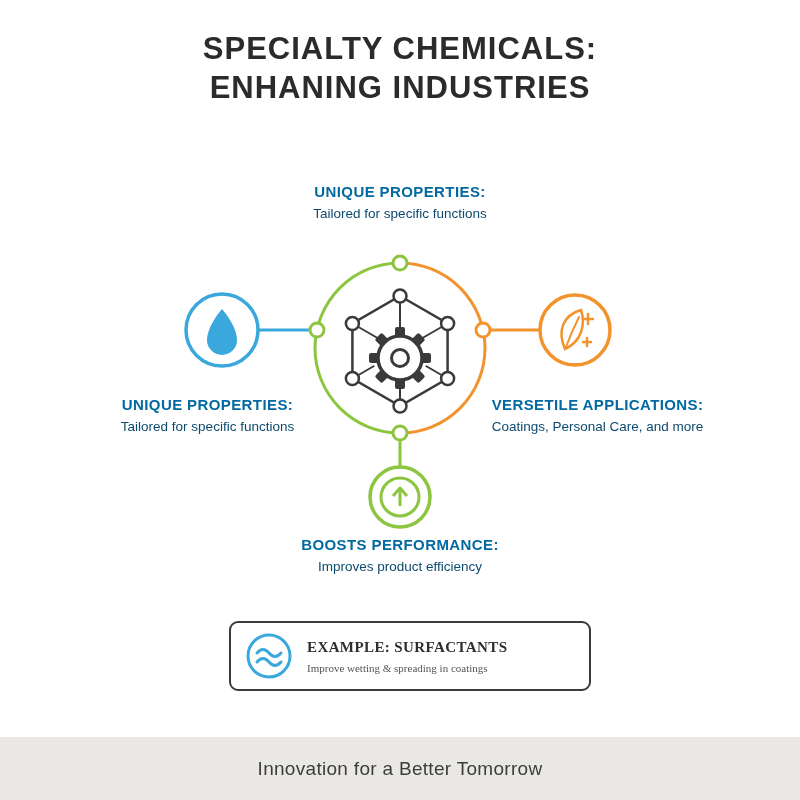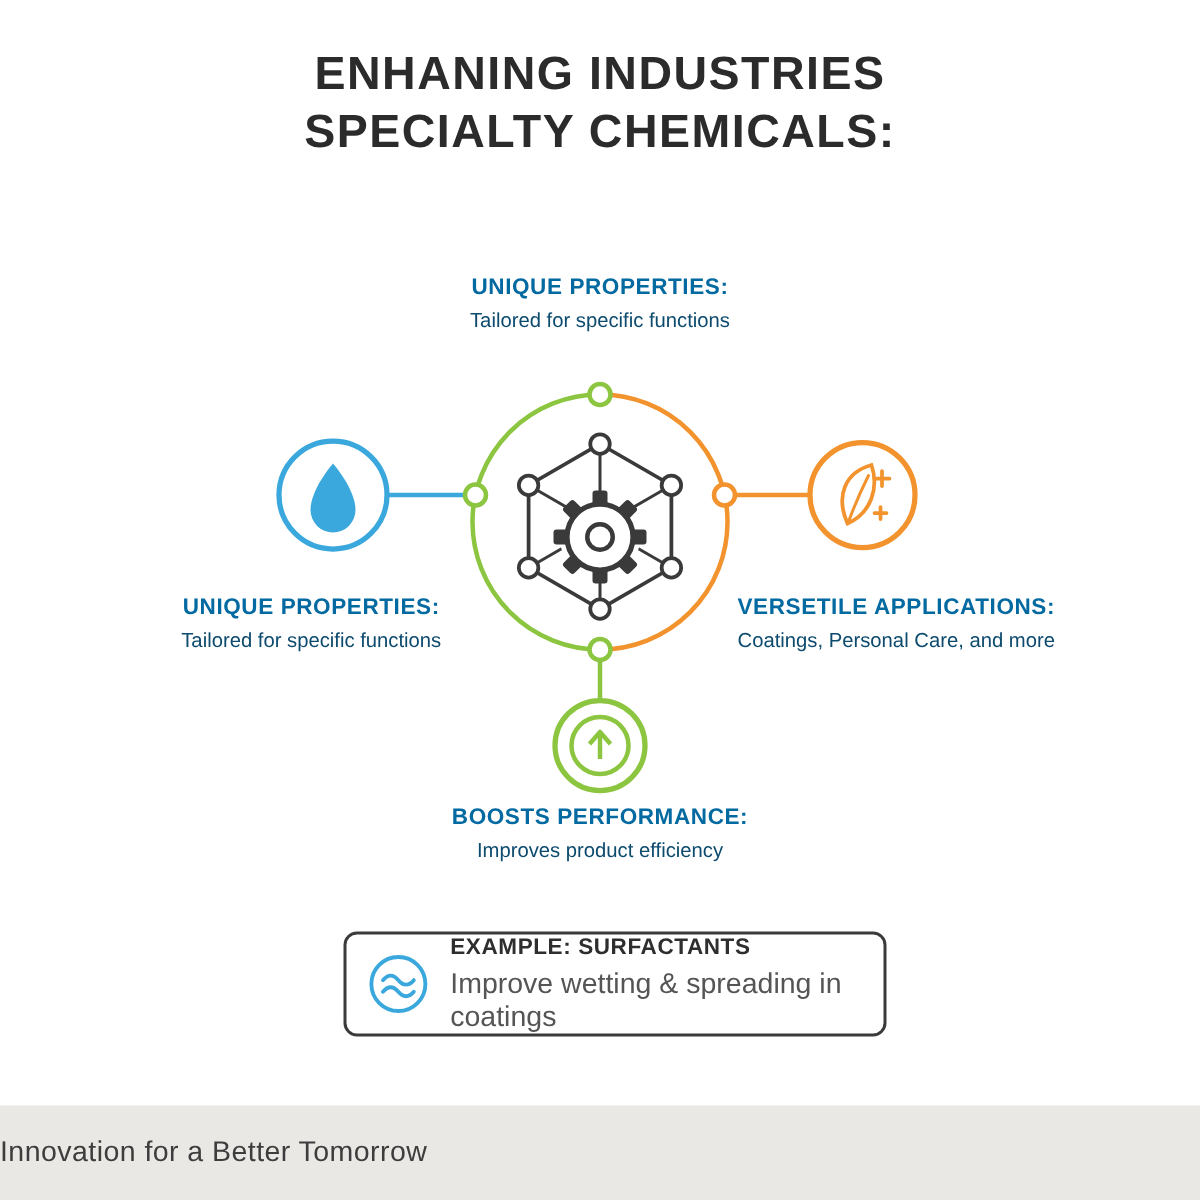--- a/index.html
+++ b/index.html
@@ -6,26 +6,26 @@
   body{font-family:"Liberation Sans", sans-serif;}
   .page{position:relative;width:800px;height:800px;background:#ffffff;overflow:hidden;}
   .diagram{position:absolute;left:0;top:0;}
   .title{position:absolute;top:30px;left:0;width:800px;text-align:center;
          font-weight:bold;font-size:31px;letter-spacing:1px;color:#2b2b2b;line-height:1.25;}
   .callout{position:absolute;text-align:center;}
   .callout .heading{font-weight:bold;font-size:15px;letter-spacing:.4px;color:#0369a1;margin-bottom:6px;}
   .callout .subtext{font-size:13.5px;color:#0c4a6e;}
   .example-box{position:absolute;left:229px;top:621px;width:344px;height:66px;
                border:2px solid #3b3b3b;border-radius:9px;display:flex;align-items:center;
-               padding-left:14px;box-sizing:content-box;background:#ffffff;}
+               padding-left:14px;box-sizing:content-box;background:#ffffff;font-family:Liberation Serif, serif;}
   .example-text{margin-left:14px;}
   .example-text .heading{font-weight:bold;font-size:15px;letter-spacing:.4px;color:#2e2e2e;}
-  .example-text .subtext{font-size:19px;color:#555555;margin-top:6px;}
+  .example-text .subtext{font-size:11px;color:#555555;margin-top:6px;}
   .footer{position:absolute;left:0;top:737px;width:800px;height:63px;background:#e9e8e4;
-          display:flex;align-items:center;
+          display:flex;align-items:center;justify-content:center;
           font-size:19px;color:#3d3d3d;letter-spacing:.3px;}
 </style>
 </head>
 <body>
 
 <div class="page">
 
   <svg class="diagram" width="800" height="800" viewBox="0 0 800 800">
 
     <line x1="258" y1="330" x2="311" y2="330" stroke="#3AA8DC" stroke-width="3"></line>
@@ -90,22 +90,22 @@
 
     <g stroke="#8CC540" fill="none">
       <circle cx="400" cy="497" r="30" fill="#ffffff" stroke-width="3.5"></circle>
       <circle cx="400" cy="497" r="19" stroke-width="3"></circle>
       <line x1="400" y1="506" x2="400" y2="489" stroke-width="3"></line>
       <polyline points="393,496 400,488 407,496" stroke-width="3" stroke-linejoin="round"></polyline>
     </g>
   </svg>
 
   <div class="title">
+    <div>SPECIALTY CHEMICALS:</div>
     <div>ENHANING INDUSTRIES</div>
-    <div>SPECIALTY CHEMICALS:</div>
   </div>
 
   <div class="callout" style="left:250px;top:183px;width:300px;">
     <div class="heading">UNIQUE PROPERTIES:</div>
     <div class="subtext">Tailored for specific functions</div>
   </div>
 
   <div class="callout" style="left:85px;top:396px;width:245px;">
     <div class="heading">UNIQUE PROPERTIES:</div>
     <div class="subtext">Tailored for specific functions</div>

